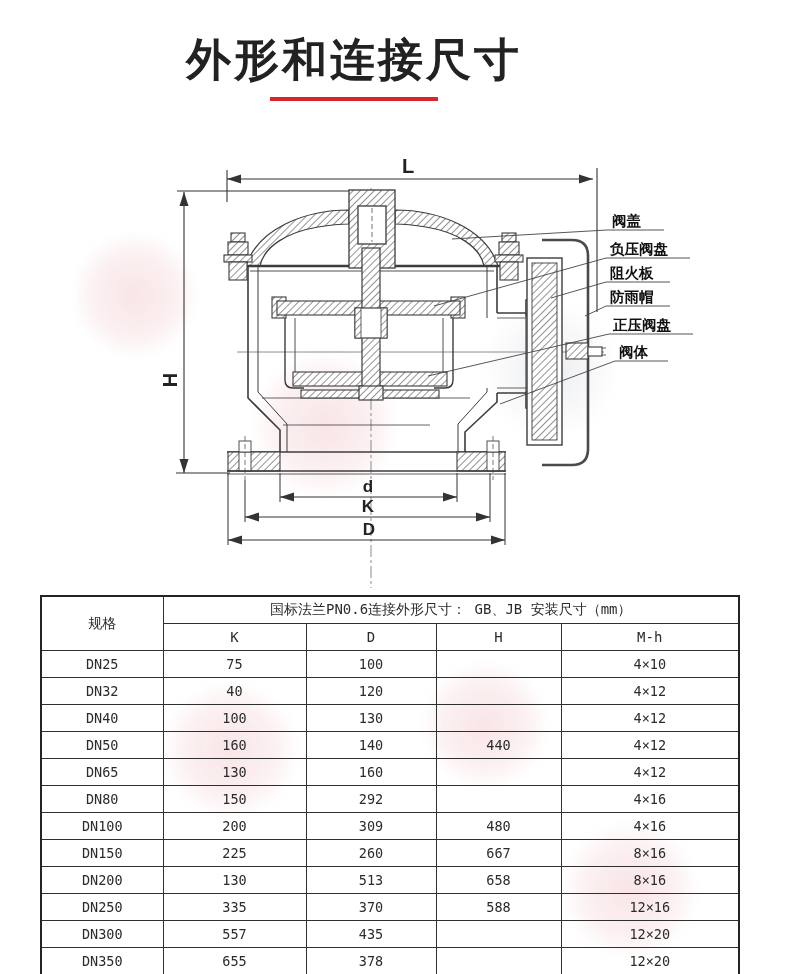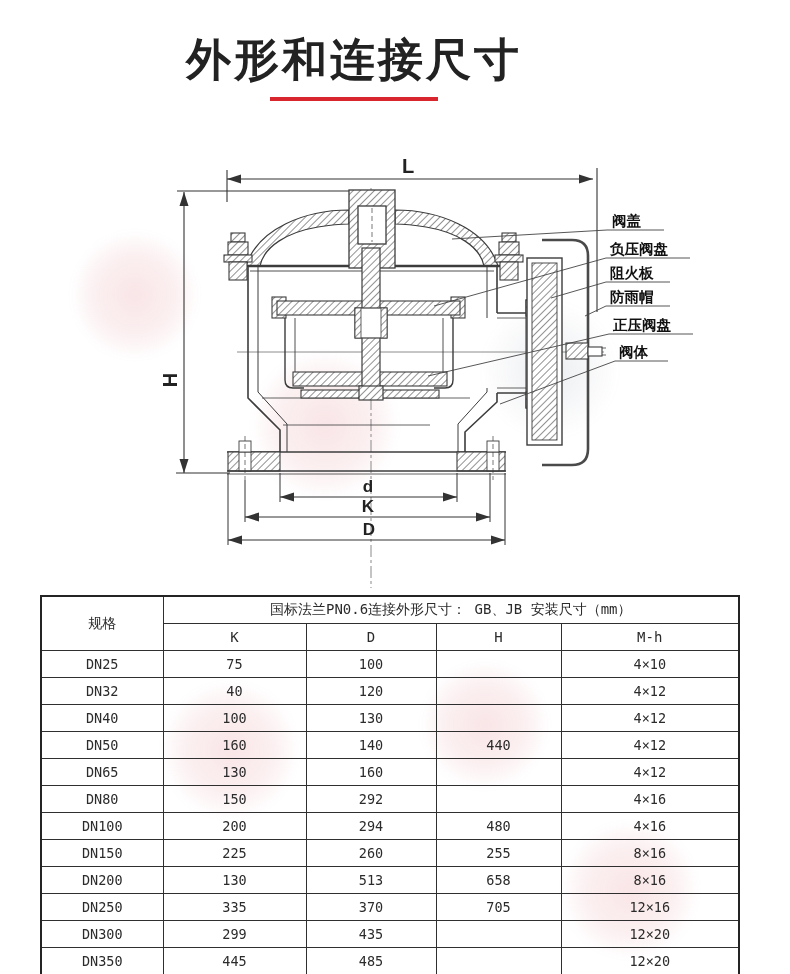--- a/index.html
+++ b/index.html
@@ -292,53 +292,53 @@
       <tr>
         <td>DN80</td>
         <td>150</td>
         <td>292</td>
         <td></td>
         <td>4×16</td>
       </tr>
       <tr>
         <td>DN100</td>
         <td>200</td>
-        <td>294</td>
+        <td>309</td>
         <td>480</td>
         <td>4×16</td>
       </tr>
       <tr>
         <td>DN150</td>
         <td>225</td>
         <td>260</td>
-        <td>255</td>
+        <td>667</td>
         <td>8×16</td>
       </tr>
       <tr>
         <td>DN200</td>
         <td>130</td>
         <td>513</td>
         <td>658</td>
         <td>8×16</td>
       </tr>
       <tr>
         <td>DN250</td>
         <td>335</td>
         <td>370</td>
-        <td>705</td>
+        <td>588</td>
         <td>12×16</td>
       </tr>
       <tr>
         <td>DN300</td>
-        <td>299</td>
+        <td>557</td>
         <td>435</td>
         <td></td>
         <td>12×20</td>
       </tr>
       <tr>
         <td>DN350</td>
-        <td>445</td>
-        <td>485</td>
+        <td>655</td>
+        <td>378</td>
         <td></td>
         <td>12×20</td>
       </tr>
     </tbody>
 </table>
 
 </body></html>

